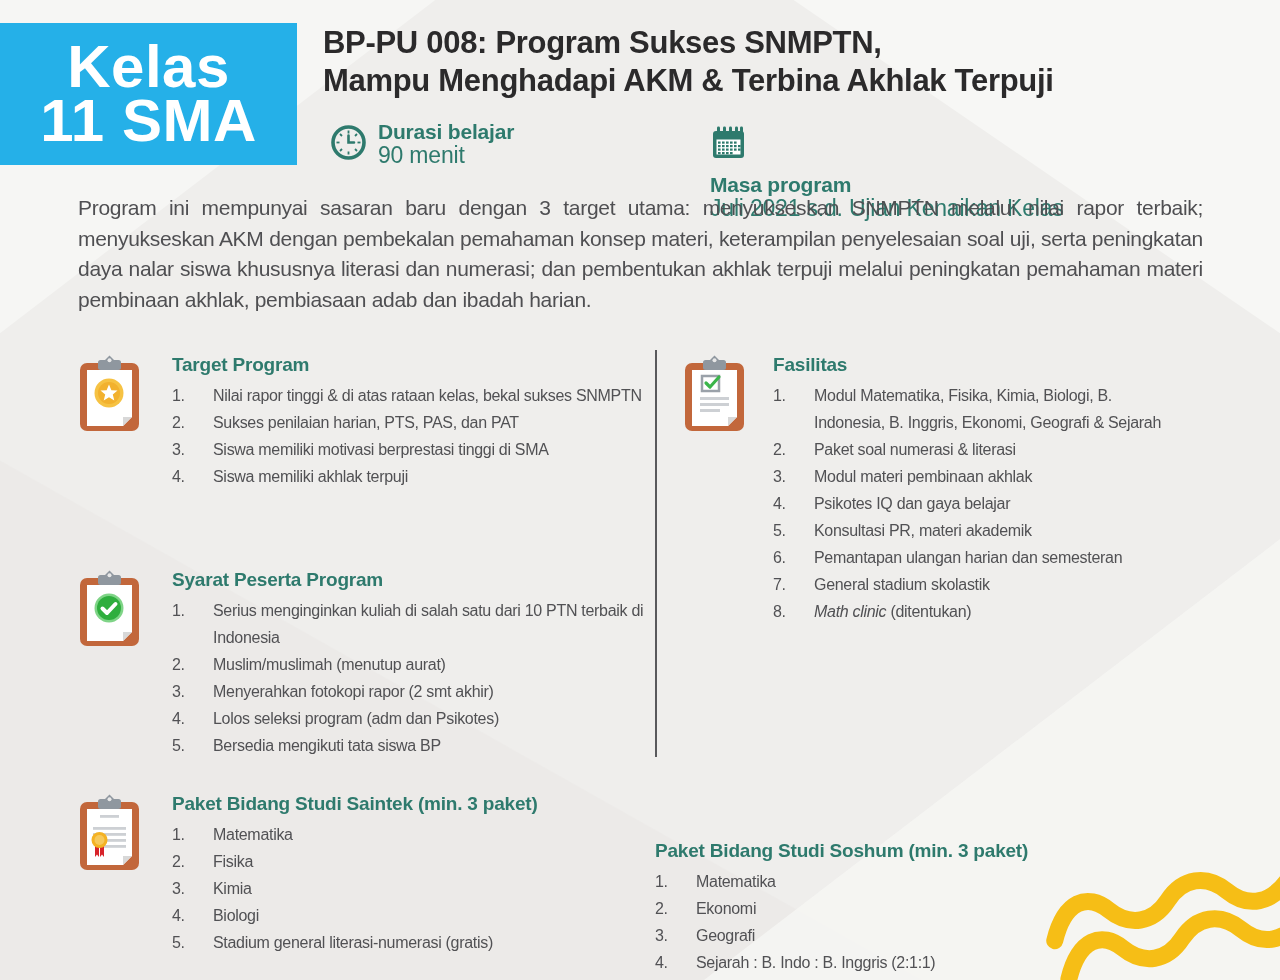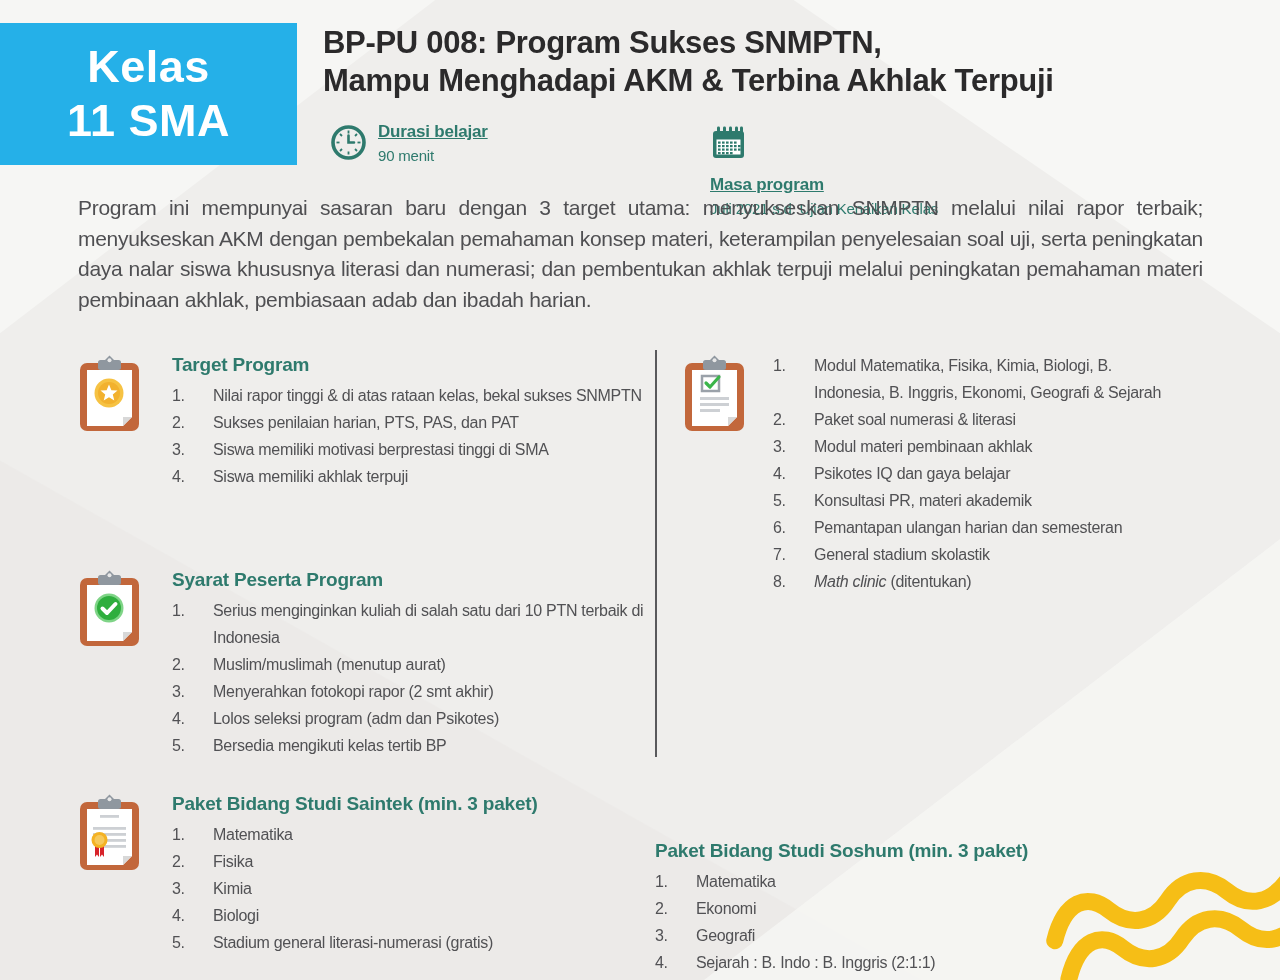--- a/index.html
+++ b/index.html
@@ -16,35 +16,35 @@
   .bg2{left:0;top:0;width:1280px;height:980px;background:#f6f6f4;
        clip-path:polygon(0 0, 34% 0, 0 34%);}
   .bg3{left:0;top:0;width:1280px;height:980px;background:#e9e8e6;
        clip-path:polygon(0 47%, 72% 100%, 0 100%);opacity:.55;}
   .bg4{left:0;top:0;width:1280px;height:980px;background:#f6f6f4;
        clip-path:polygon(100% 55%, 100% 100%, 55% 100%);opacity:.8;}
 
   .badge{
     position:absolute;left:0;top:23px;width:297px;height:142px;
     background:#25b0e8;color:#ffffff;text-align:center;
-    font-weight:700;font-size:45px;line-height:54px;
+    font-weight:700;font-size:60px;line-height:54px;
     display:flex;flex-direction:column;justify-content:center;
     letter-spacing:0.5px;
   }
   .title{
     position:absolute;left:323px;top:24px;width:920px;
     font-size:31px;line-height:38px;font-weight:700;color:#2b2a2b;
     letter-spacing:-0.3px;
   }
   .meta{position:absolute;left:330px;top:119px;width:880px;height:56px;}
   .meta-item{position:absolute;top:0;display:flex;gap:11px;}
   .meta-item.period{left:380px;flex-direction:column;}
   .meta-icon{width:37px;height:37px;margin-top:5px;flex:0 0 auto;}
-  .meta-label{font-size:17px;font-weight:700;color:#2e7a6d;line-height:25px;letter-spacing:-0.2px;text-decoration:underline;}
-  .meta-value{font-size:15px;color:#2e7a6d;line-height:23px;letter-spacing:-0.2px;}
+  .meta-label{font-size:21px;font-weight:700;color:#2e7a6d;line-height:25px;letter-spacing:-0.2px;}
+  .meta-value{font-size:23px;color:#2e7a6d;line-height:23px;letter-spacing:-0.2px;}
 
   .intro{
     position:absolute;left:78px;top:193px;width:1125px;
     font-size:21px;line-height:30.5px;color:#4f4f52;
     text-align:justify;letter-spacing:-0.3px;
   }
 
   .section{position:absolute;}
   .sec-icon{position:absolute;left:0;top:2px;width:63px;height:79px;}
   .sec-body{padding-left:94px;}
@@ -208,41 +208,42 @@
       <li>
           <span>Muslim/muslimah (menutup aurat)</span>
         </li>
       <li>
           <span>Menyerahkan fotokopi rapor (2 smt akhir)</span>
         </li>
       <li>
           <span>Lolos seleksi program (adm dan Psikotes)</span>
         </li>
       <li>
-          <span>Bersedia mengikuti kelas tertib BP</span>
+          <span>Bersedia mengikuti tata siswa BP</span>
         </li>
     </ol>
   </div>
 </div>
 
 <div class="section" id="sec-fasilitas">
   <svg class="sec-icon" viewBox="0 0 63 79">
     <rect x="2" y="9" width="59" height="68" rx="7" fill="#c2673b"></rect>
     <path d="M9 16 h45 v47 l-9 9 H9 Z" fill="#ffffff"></path>
     <path d="M54 63 l-9 9 v-9 Z" fill="#d8d8d8"></path>
     <rect x="20" y="6" width="23" height="10" rx="2.5" fill="#8f979f"></rect>
     <path d="M31.5 1.5 l6 6 h-12 Z" fill="#8f979f"></path>
     <circle cx="31.5" cy="6.3" r="2" fill="#e8e8e8"></circle>
     <rect x="19" y="22" width="17" height="15" fill="none" stroke="#9aa1a9" stroke-width="2.5"></rect>
     <path d="M23 29 l4 4 l9 -10" fill="none" stroke="#3bb54a" stroke-width="3.2" stroke-linecap="round" stroke-linejoin="round"></path>
     <rect x="17" y="43" width="29" height="3" fill="#cdd0d4"></rect>
     <rect x="17" y="49" width="29" height="3" fill="#cdd0d4"></rect>
     <rect x="17" y="55" width="20" height="3" fill="#cdd0d4"></rect>
   </svg>
   <div class="sec-body" style="padding-left:90px">
+    <h3 class="sec-heading">Fasilitas</h3>
     <ol class="list">
       <li>
           <span>Modul Matematika, Fisika, Kimia, Biologi, B. Indonesia, B. Inggris, Ekonomi, Geografi &amp; Sejarah</span>
         </li>
       <li>
           <span>Paket soal numerasi &amp; literasi</span>
         </li>
       <li>
           <span>Modul materi pembinaan akhlak</span>
         </li>

